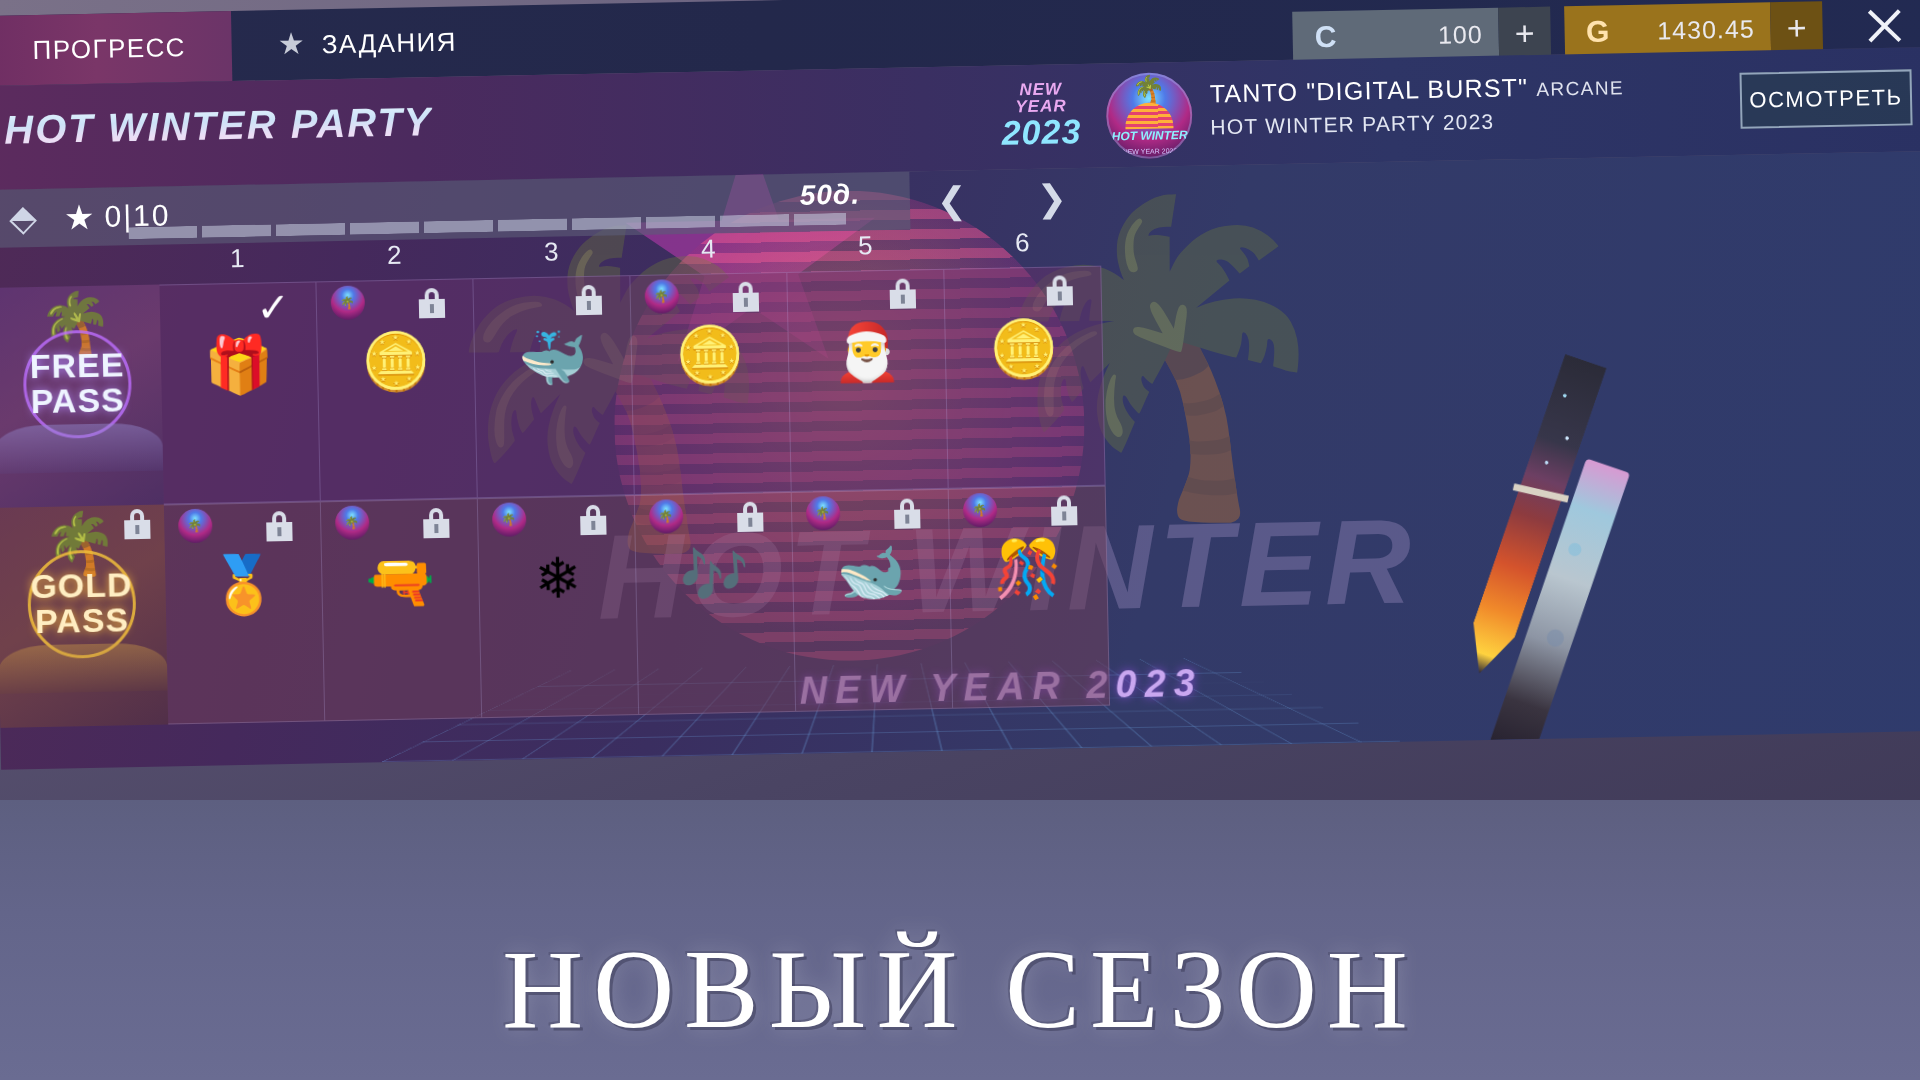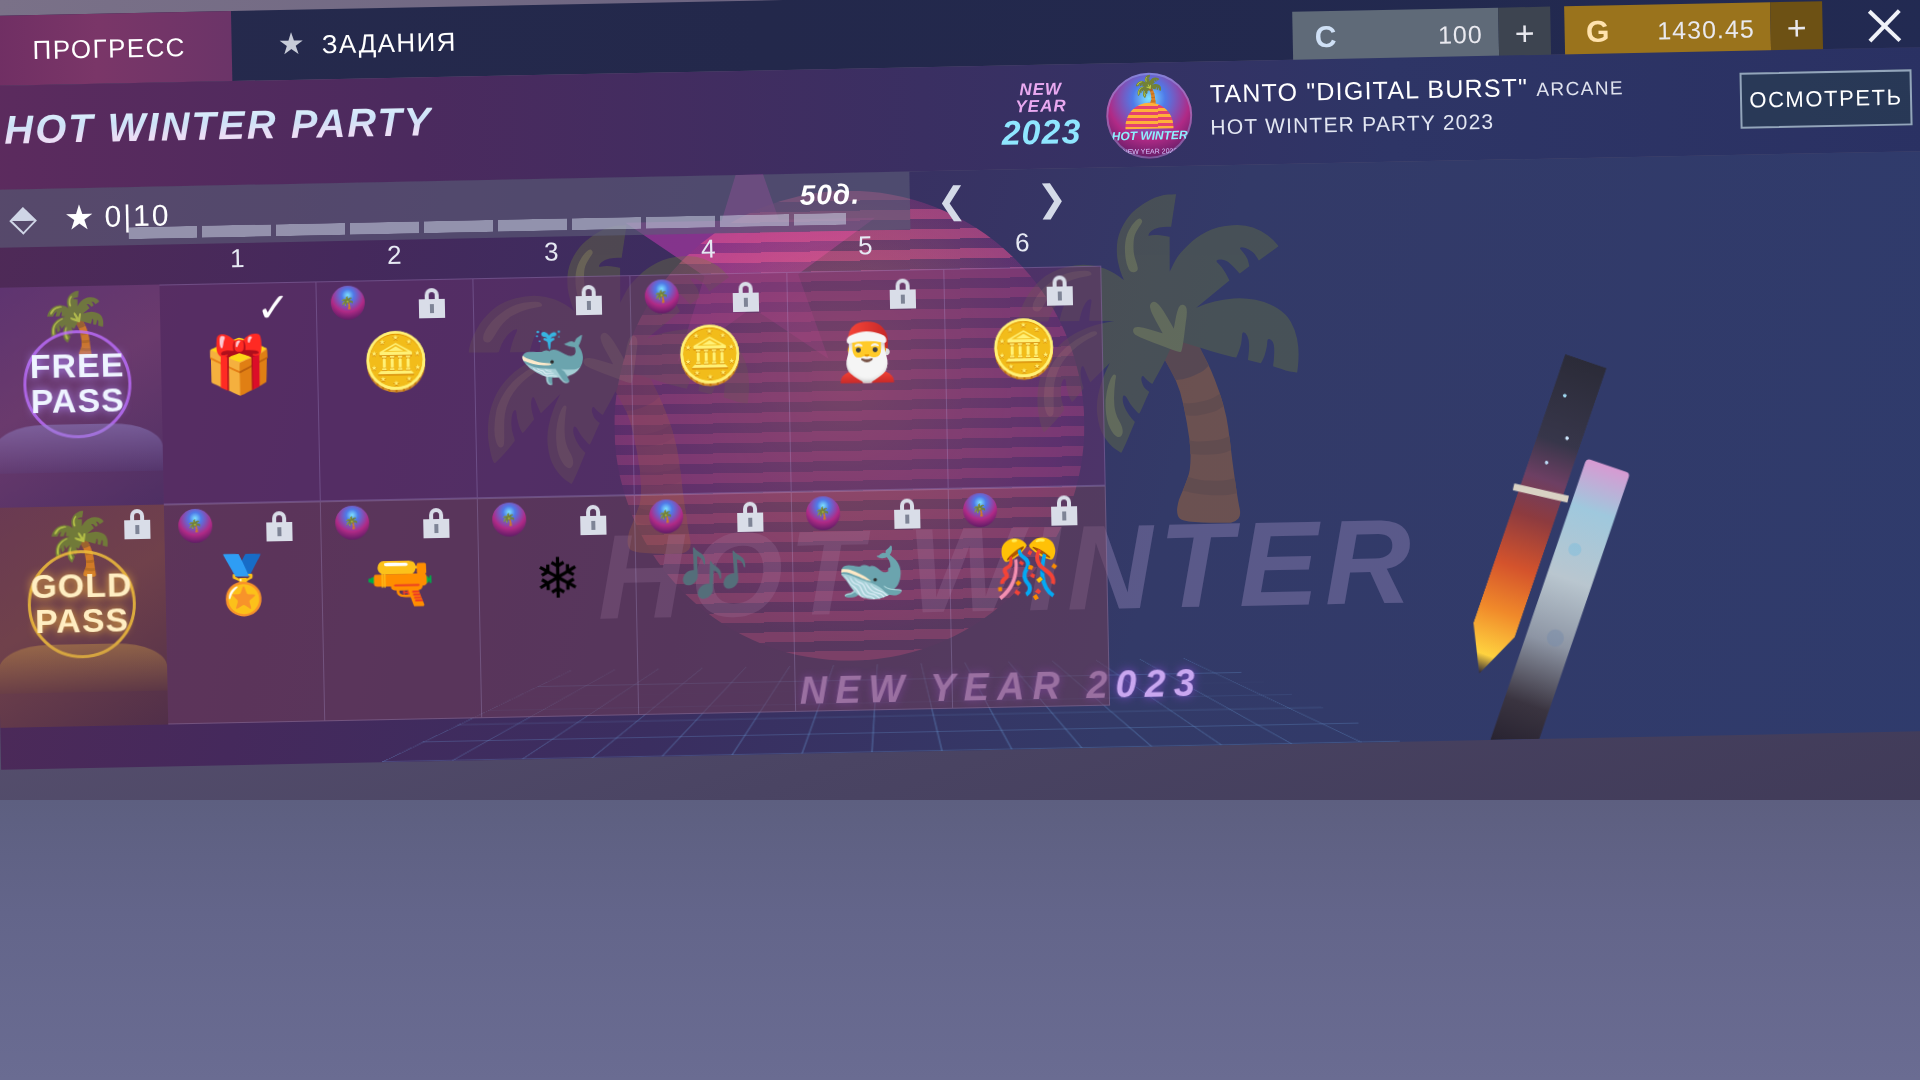--- a/index.html
+++ b/index.html
@@ -423,13 +423,14 @@
           <div class="blade-dots"></div>
           <div class="guard"></div>
           <div class="sheath"></div>
           <div class="sheath-dots"></div>
         </div>
       </div>
 
     </div>
   </div>
 
+  <div class="caption">НОВЫЙ СЕЗОН</div>
 </div>
 
 </body></html>

